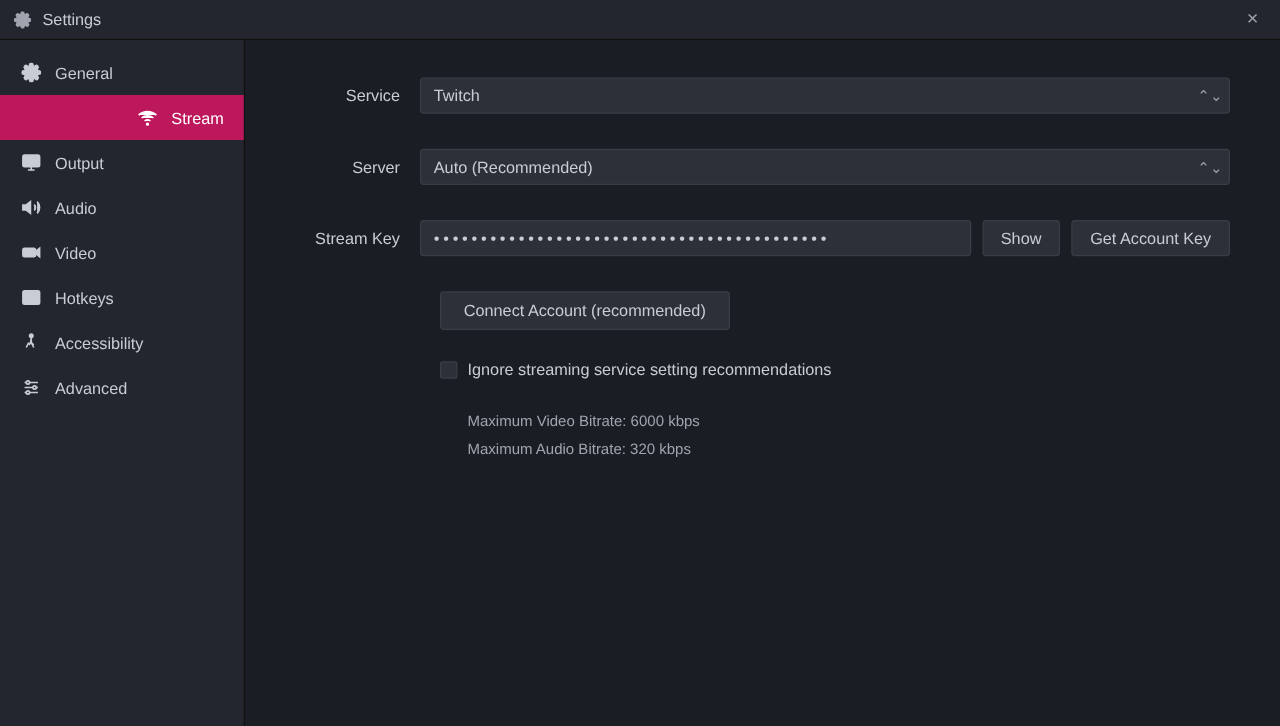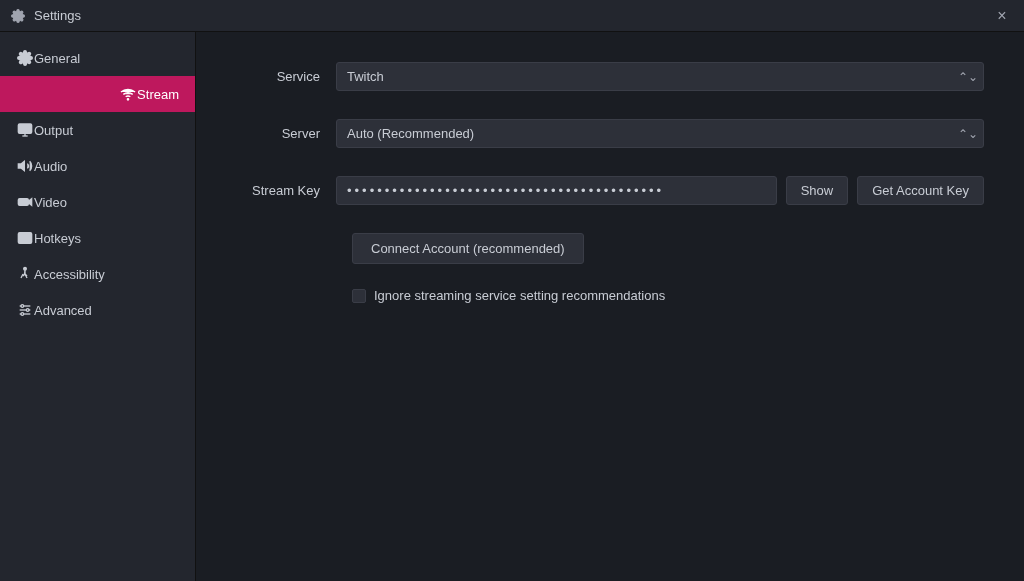--- a/index.html
+++ b/index.html
@@ -56,20 +56,21 @@
     .sidebar {
       width: 196px;
       background: #23262e;
       padding: 8px 0;
       border-right: 1px solid #111;
       flex-shrink: 0;
     }
     .sidebar-item {
       display: flex;
       align-items: center;
+      gap: 10px;
       padding: 9px 16px;
       cursor: pointer;
       color: #c8ccd4;
       font-size: 13px;
     }
     .sidebar-item.active {
       background: #be185d;
       color: #fff;
       justify-content: flex-end;
     }
@@ -333,16 +334,20 @@
 
     <div class="connect-btn-row">
       <button class="connect-btn">Connect Account (recommended)</button>
     </div>
 
     <div class="checkbox-section">
       <div class="checkbox-row">
         <input type="checkbox" class="checkbox-input" style="">
         <span>Ignore streaming service setting recommendations</span>
       </div>
+      <div class="info-text">
+        <div>Maximum Video Bitrate: 6000 kbps</div>
+        <div>Maximum Audio Bitrate: 320 kbps</div>
+      </div>
     </div>
 
   </div>
 </div>
 
 </body></html>

